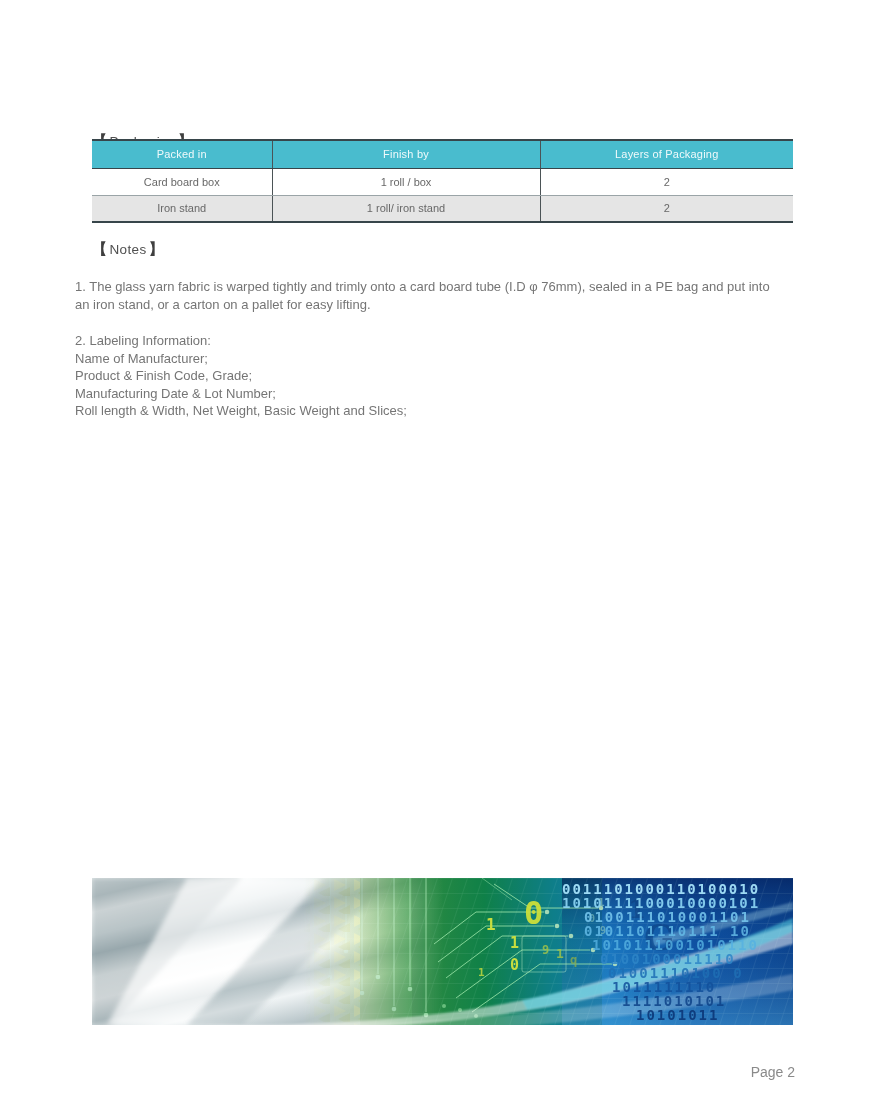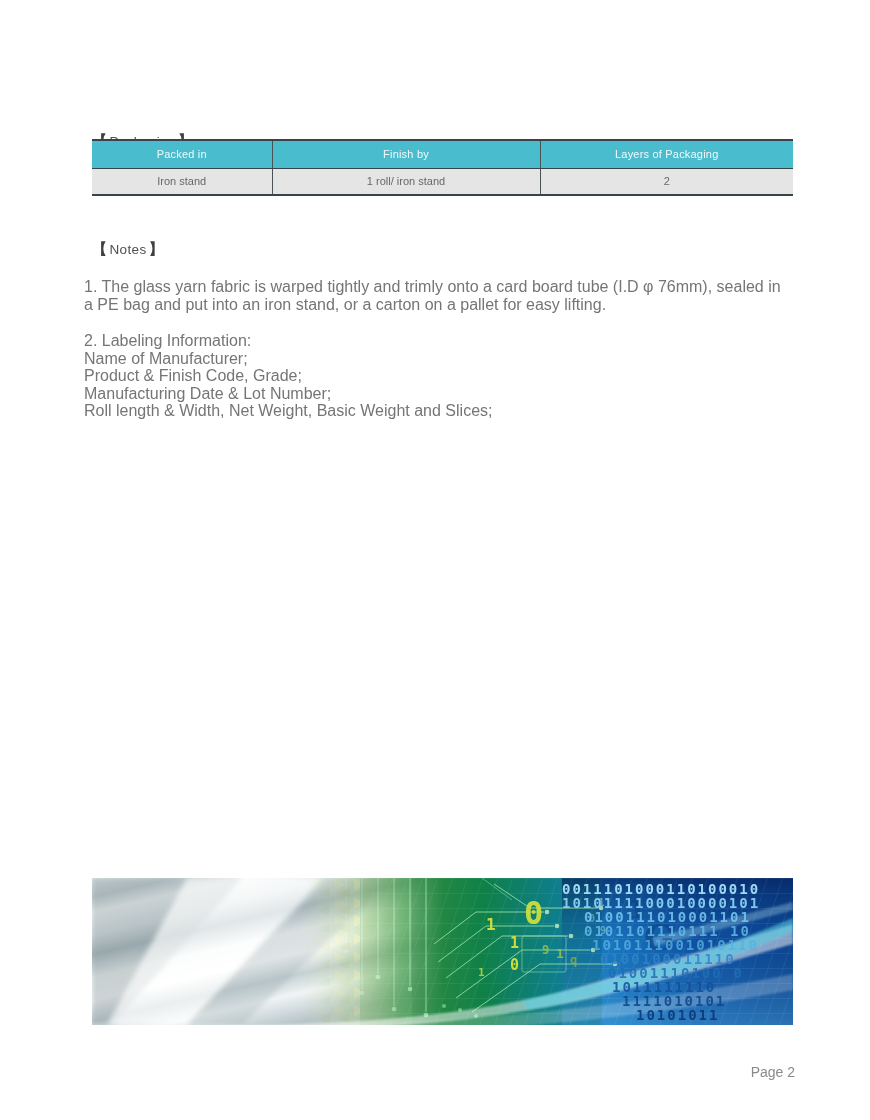--- a/index.html
+++ b/index.html
@@ -28,21 +28,21 @@
     border-top:2px solid #37454a; border-bottom:1px solid #37454a;
   }
   table.pkg td {
     font-size:11px; color:#686868; height:27px; text-align:center;
   }
   table.pkg tr.row-0 td { background:#ffffff; border-bottom:1px solid #9aa4a7; }
   table.pkg tr.row-1 td { background:#e5e5e5; border-bottom:2px solid #37454a; }
   table.pkg th + th, table.pkg td + td { border-left:1px solid #4b5356; }
   
   .note-para {
-    position:absolute; left:84px; width:707px; color:#757575; font-size:16px;
+    position:absolute; left:75px; width:707px; color:#757575; font-size:13px;
     line-height:17.5px;
   }
   #note-1 { top:278px; }
   #note-2 { top:332px; }
   #note-2 .nline { display:block; }
   
   .banner { position:absolute; top:878px; left:92px; width:701px; height:147px; }
   .banner svg { display:block; }
   
   .page-num {
@@ -66,20 +66,25 @@
           <col class="c3">
         </colgroup>
       <thead>
         <tr>
           <th>Packed in</th>
           <th>Finish by</th>
           <th>Layers of Packaging</th>
         </tr>
       </thead>
       <tbody>
+        <tr class="row-0">
+          <td>Card board box</td>
+          <td>1 roll / box</td>
+          <td>2</td>
+        </tr>
         <tr class="row-1">
           <td>Iron stand</td>
           <td>1 roll/ iron stand</td>
           <td>2</td>
         </tr>
       </tbody>
     </table>
   </div>
 
   <div class="sec-heading" id="notes-heading">

